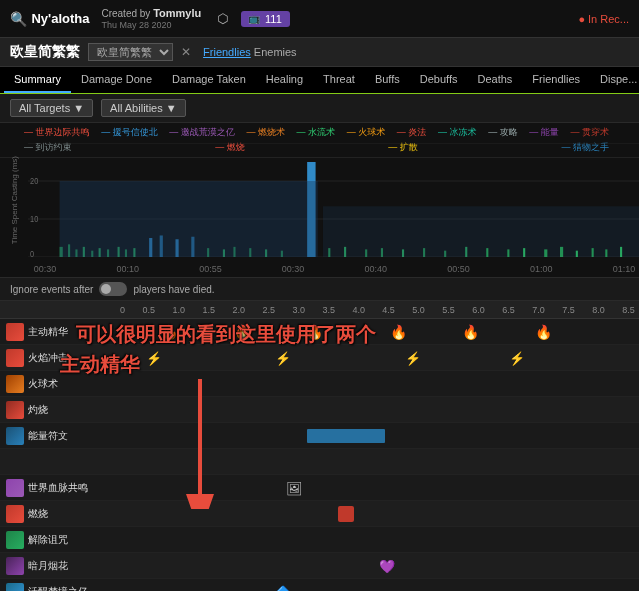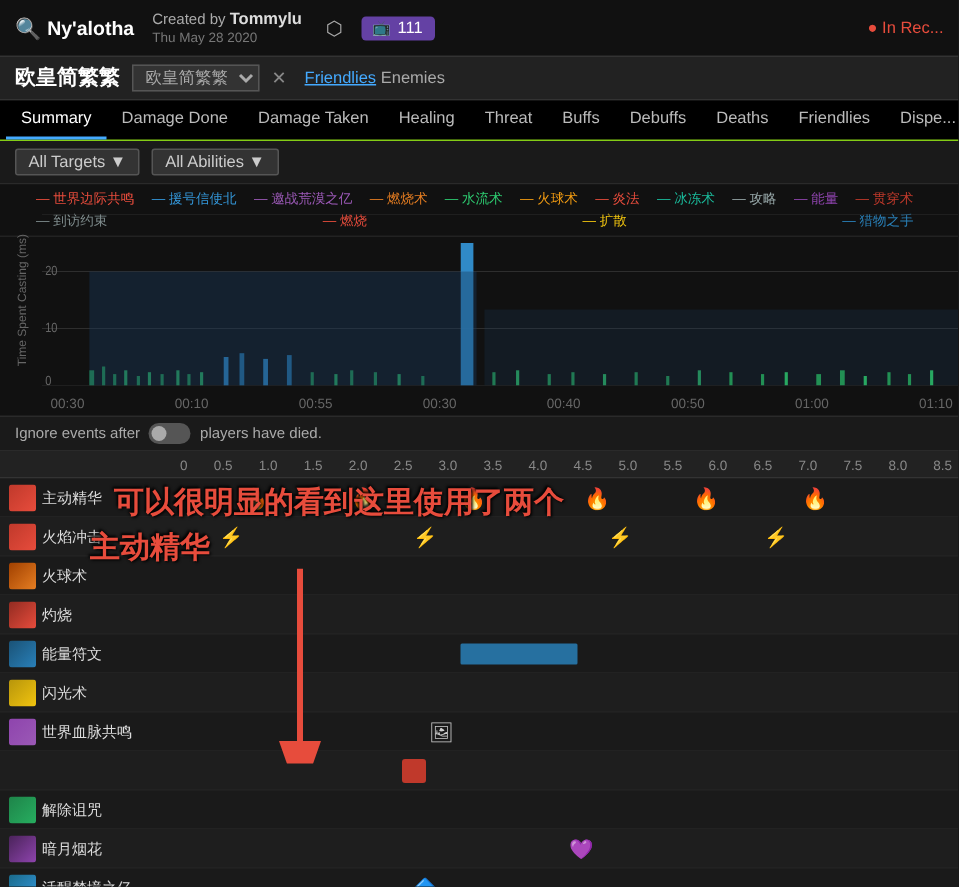--- a/index.html
+++ b/index.html
@@ -511,38 +511,38 @@
       <div class="ability-icon icon-arcane"></div>
       <span>能量符文</span>
     </div>
     <div class="ability-timeline">
 
       <div class="event-bar" style="left:36%;width:15%;background:#2980b9;opacity:0.85;"></div>
     </div>
   </div>
 
   <div class="ability-row">
-    <div class="ability-label">
-      <div class="ability-icon icon-holy"></div>
-      <span>闪光术</span>
-    </div>
     <div class="ability-timeline"></div>
   </div>
 
   <div class="ability-row">
     <div class="ability-label">
       <div class="ability-icon icon-lightning"></div>
       <span>世界血脉共鸣</span>
     </div>
     <div class="ability-timeline">
       <span style="position:absolute;left:32%;top:50%;transform:translateY(-50%);font-size:13px;">🖼</span>
     </div>
   </div>
 
   <div class="ability-row">
+    <div class="ability-label">
+      <div class="ability-icon icon-fire"></div>
+      <span>燃烧</span>
+    </div>
     <div class="ability-timeline">
       <span style="position:absolute;left:42%;top:50%;transform:translateY(-50%);font-size:13px;background:#c0392b;border-radius:2px;width:16px;height:16px;display:flex;align-items:center;justify-content:center;"></span>
     </div>
   </div>
 
   <div class="ability-row">
     <div class="ability-label">
       <div class="ability-icon icon-nature"></div>
       <span>解除诅咒</span>
     </div>

